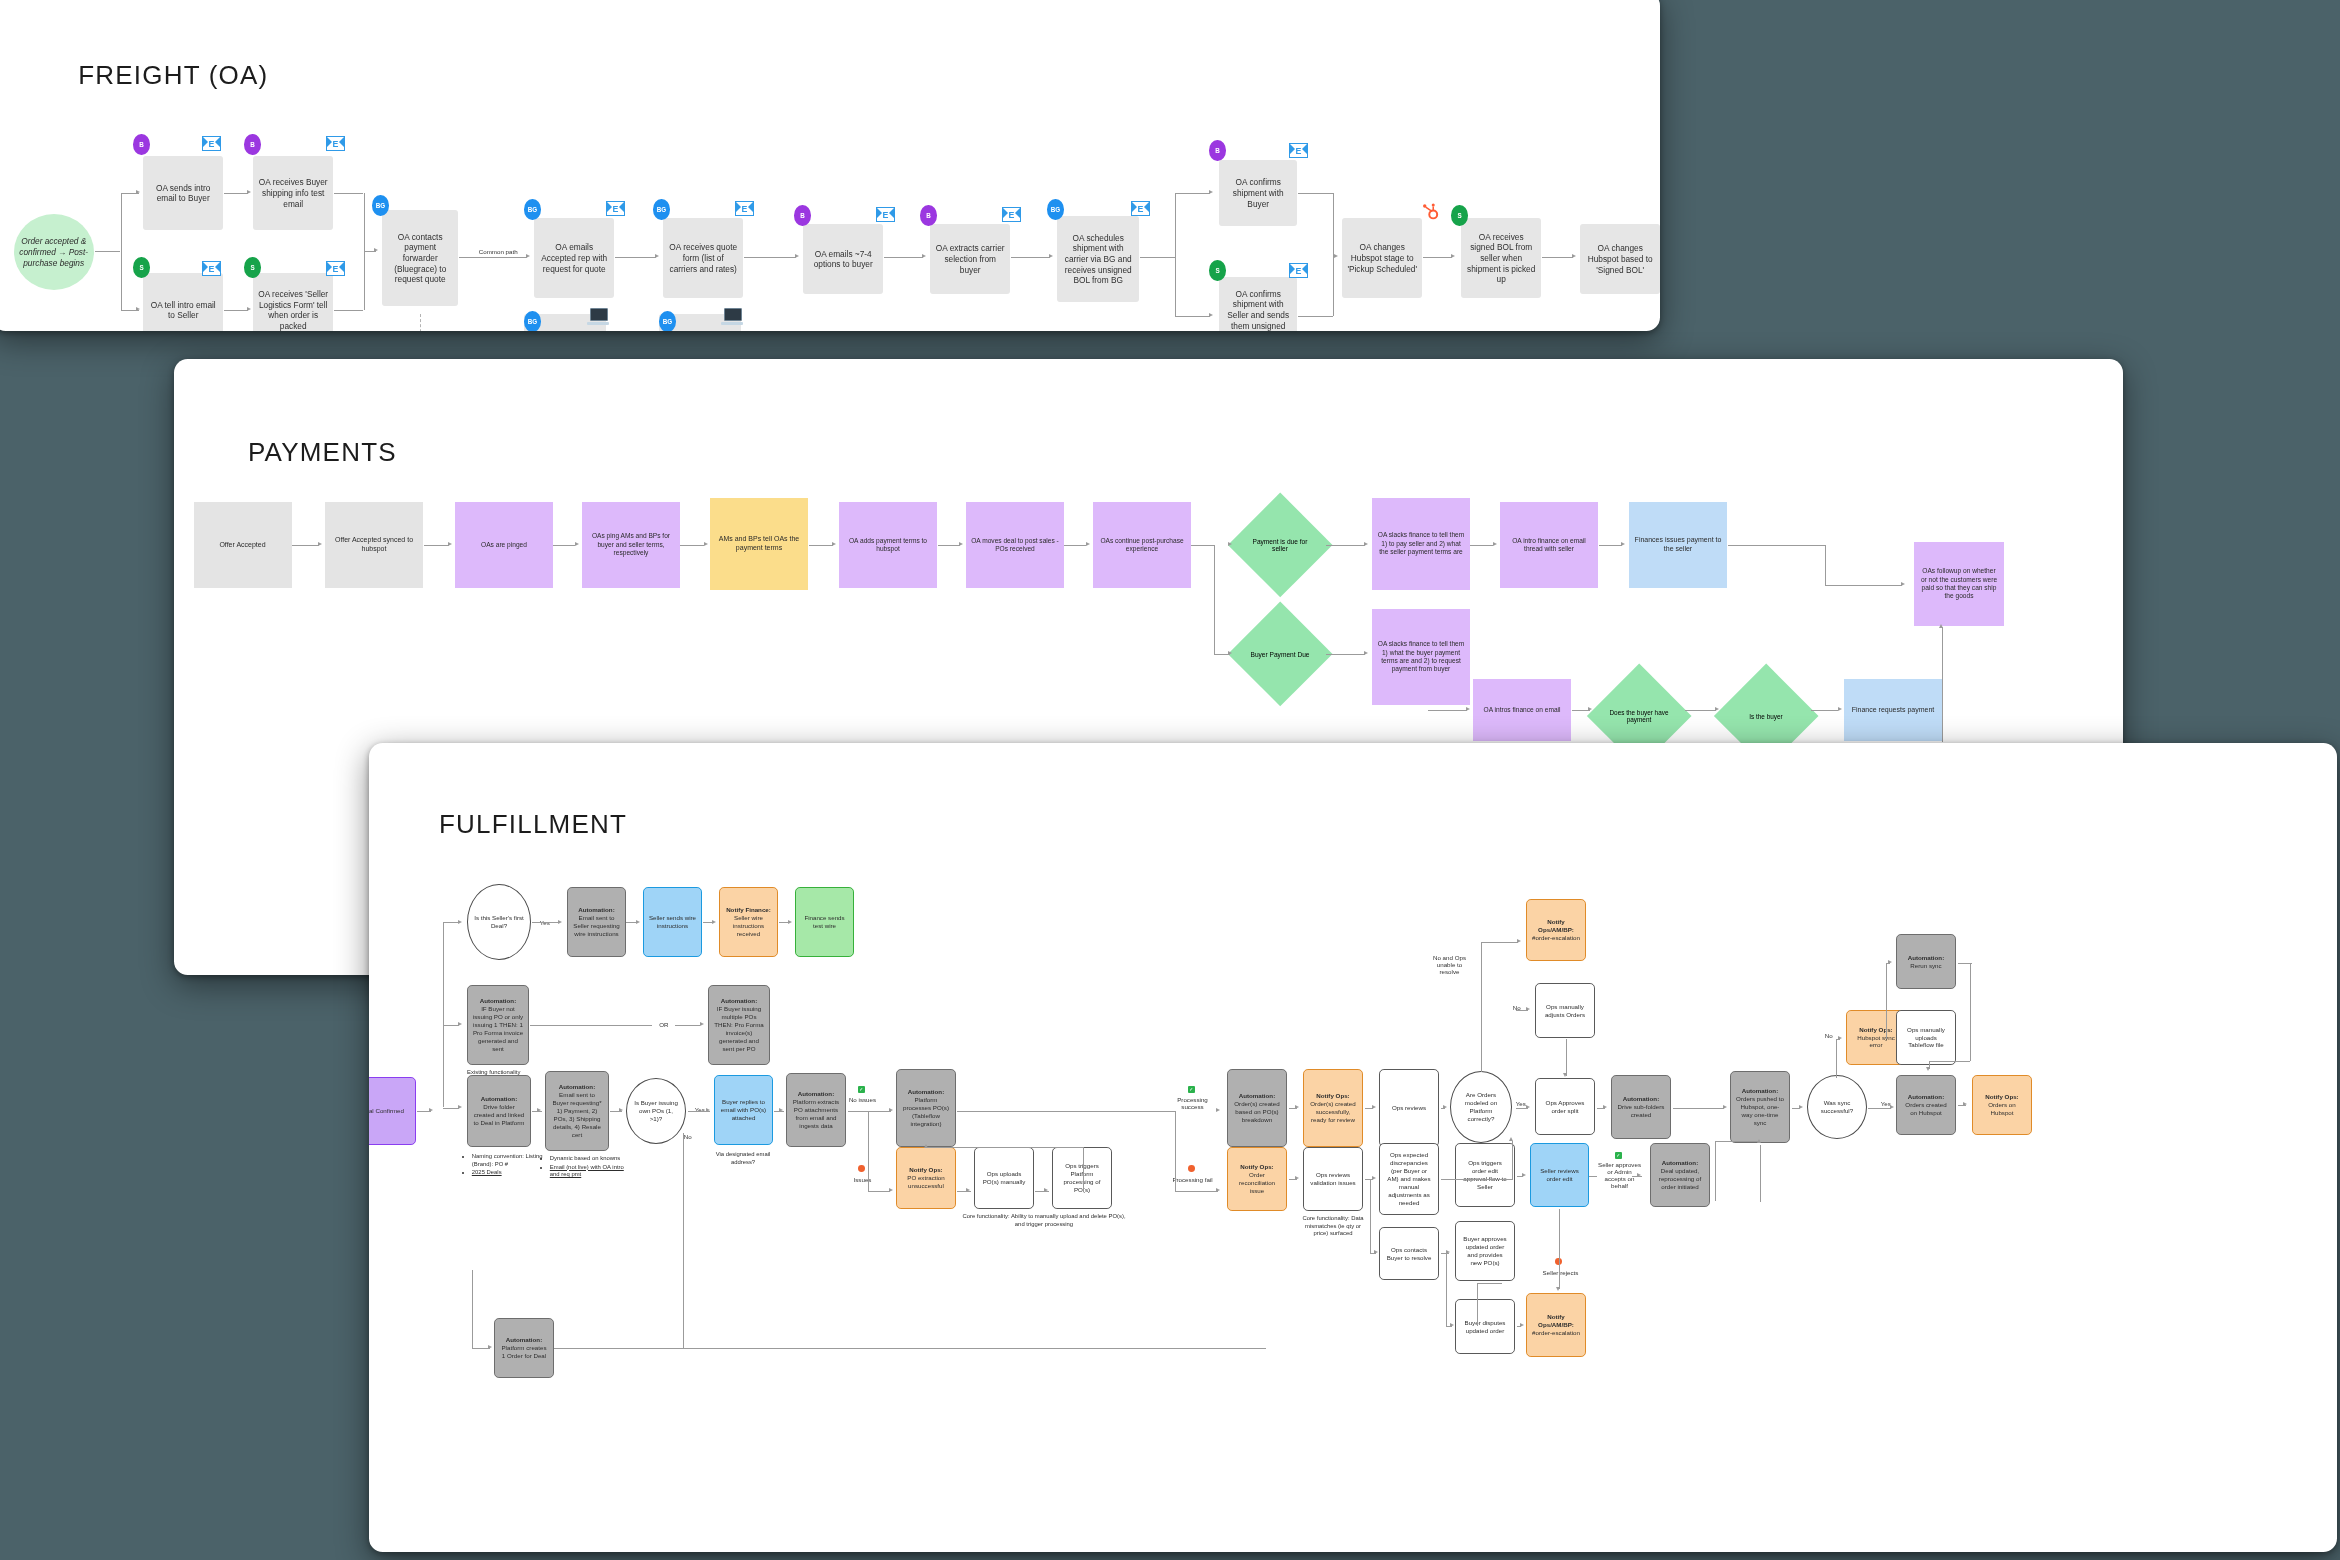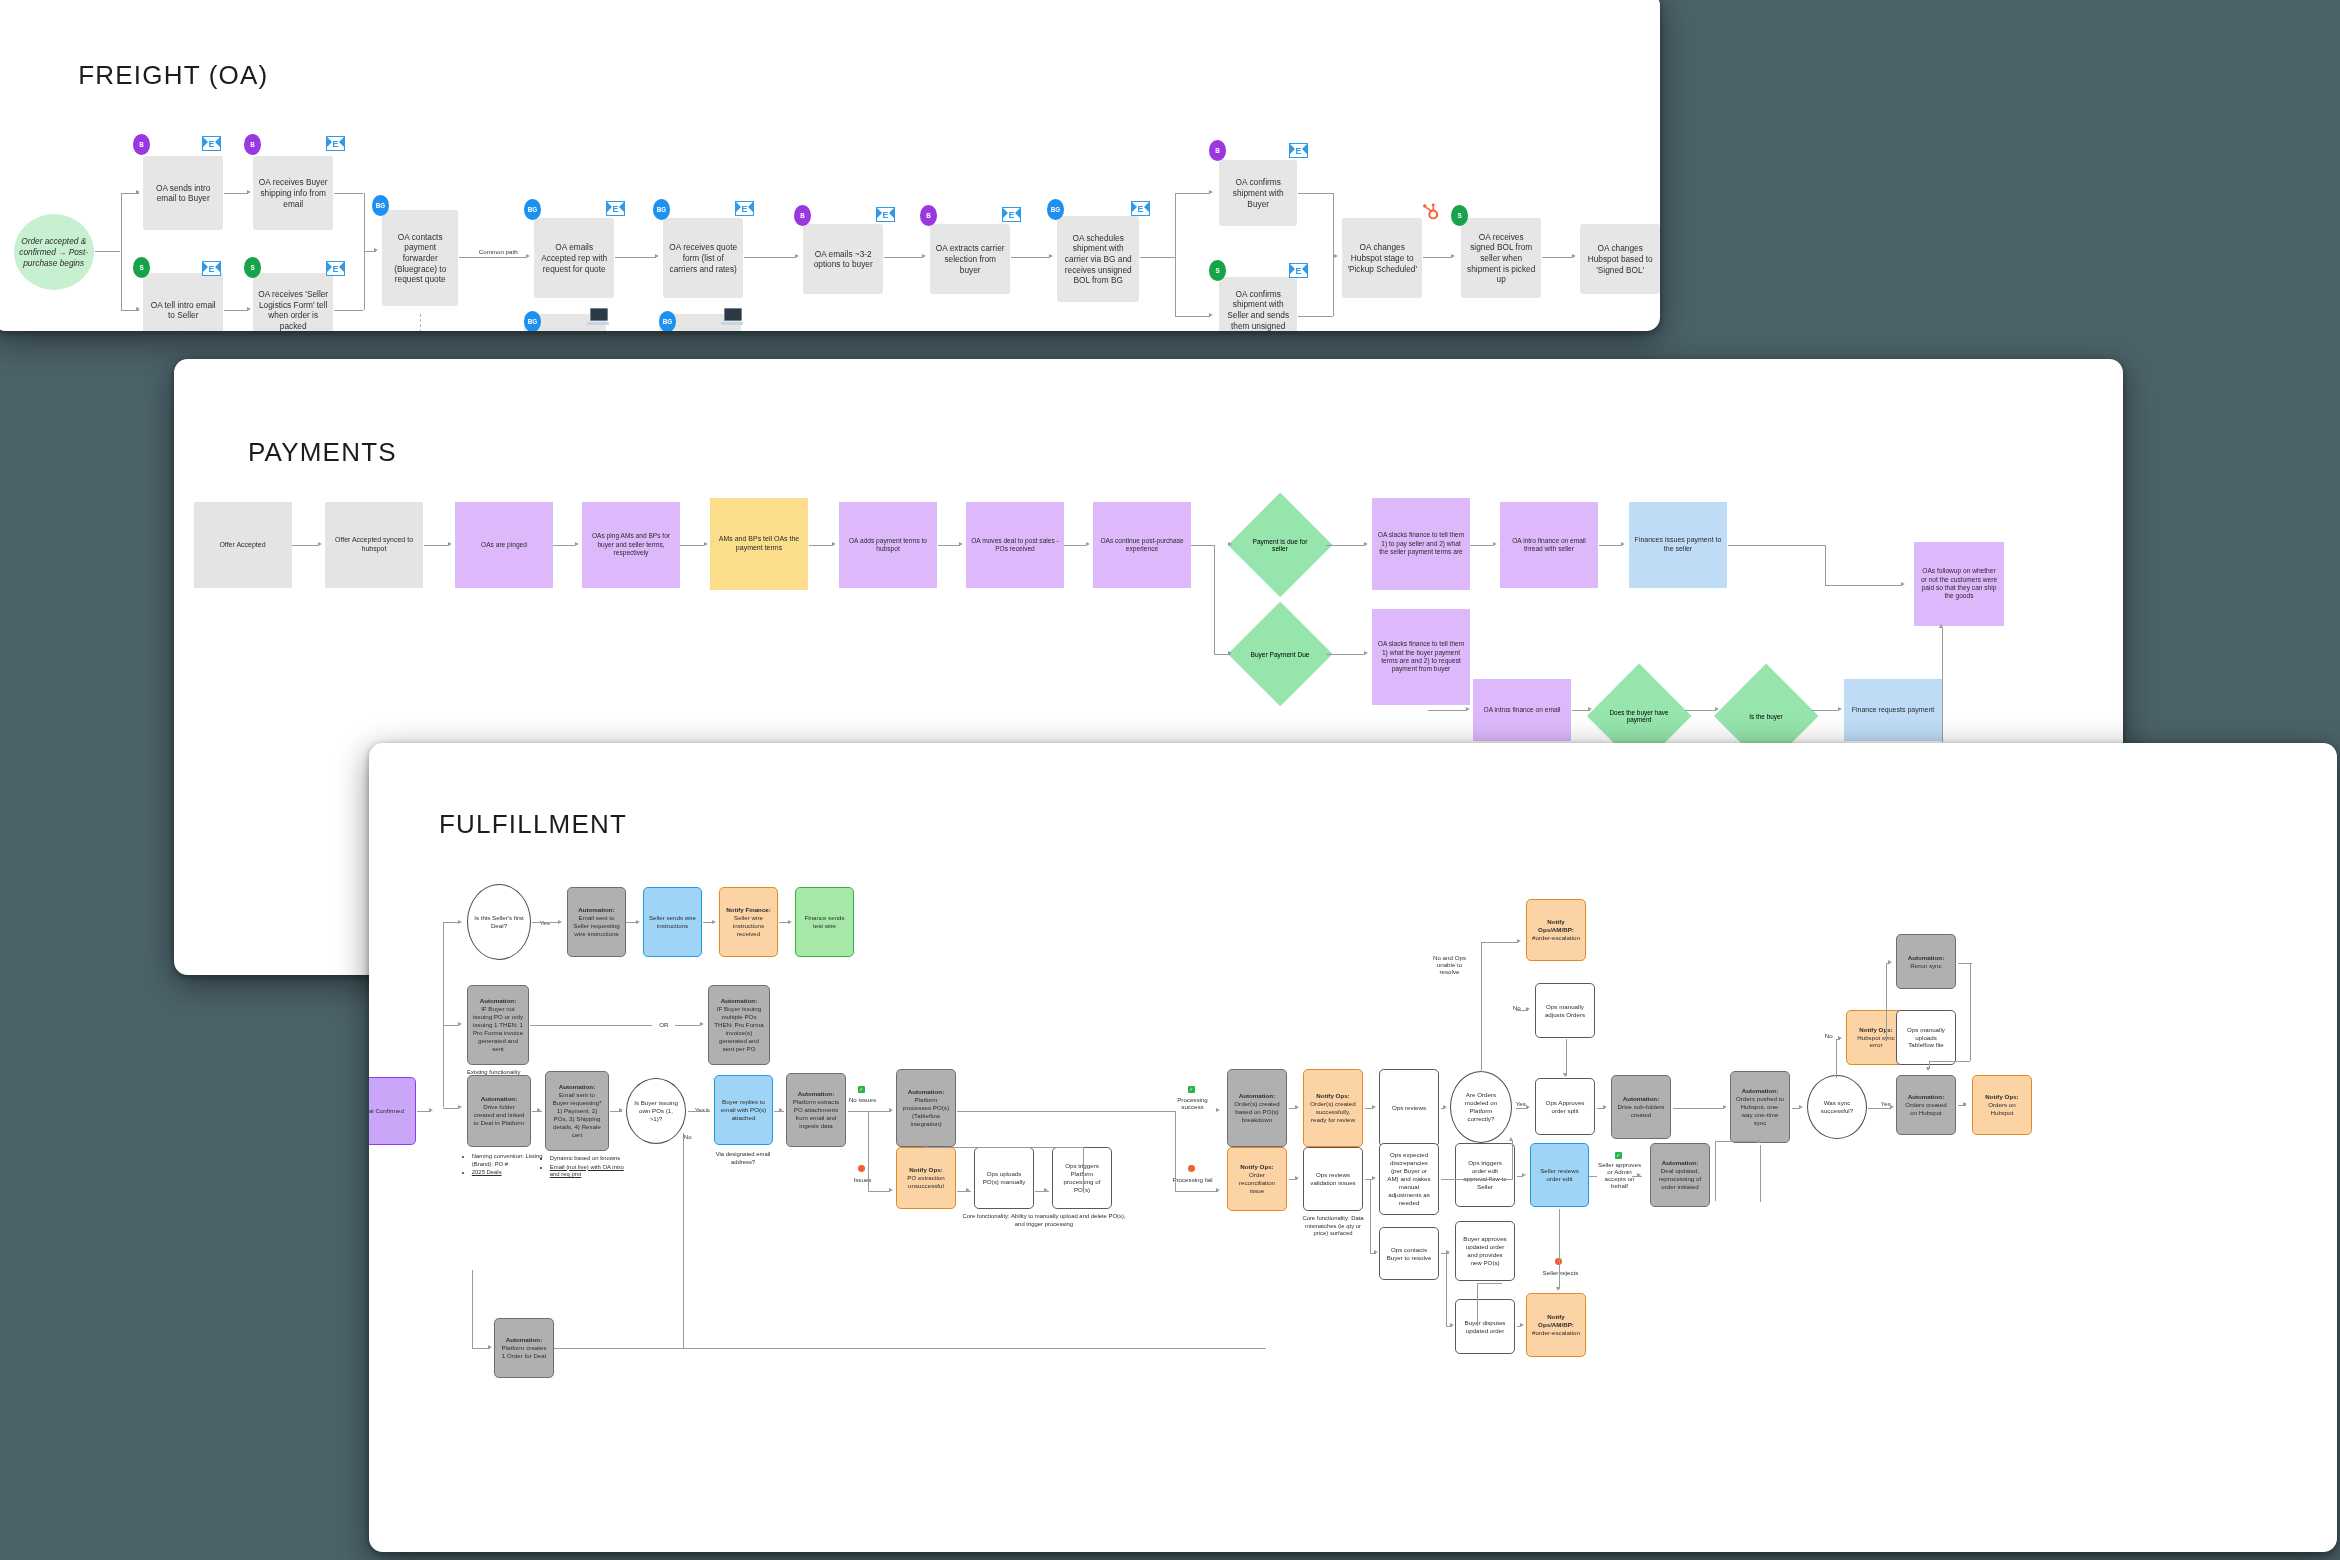--- a/index.html
+++ b/index.html
@@ -147,21 +147,21 @@
       <span>Order accepted &amp; confirmed → Post-purchase begins</span>
       </div>
 
     <div class="node n-grey" style="left:151px; top:164px; width:80px; height:74px;">
       <span>OA sends intro email to Buyer</span>
       </div>
     <div class="badge b-purple" style="left:141px; top:142px;">B</div>
     <div class="mail" style="left:210px; top:144px;">E</div>
 
     <div class="node n-grey" style="left:261px; top:164px; width:80px; height:74px;">
-      <span>OA receives Buyer shipping info from email</span>
+      <span>OA receives Buyer shipping info test email</span>
       </div>
     <div class="badge b-purple" style="left:252px; top:142px;">B</div>
     <div class="mail" style="left:334px; top:144px;">E</div>
 
     <div class="node n-grey" style="left:151px; top:281px; width:80px; height:74px;">
       <span>OA tell intro email to Seller</span>
       </div>
     <div class="badge b-green" style="left:141px; top:265px;">S</div>
     <div class="mail" style="left:210px; top:269px;">E</div>
 
@@ -185,21 +185,21 @@
     <div class="badge b-blue" style="left:532px; top:207px;">BG</div>
     <div class="mail" style="left:614px; top:209px;">E</div>
 
     <div class="node n-grey" style="left:671px; top:226px; width:80px; height:80px;">
       <span>OA receives quote form (list of carriers and rates)</span>
       </div>
     <div class="badge b-blue" style="left:661px; top:207px;">BG</div>
     <div class="mail" style="left:743px; top:209px;">E</div>
 
     <div class="node n-grey" style="left:811px; top:232px; width:80px; height:70px;">
-      <span>OA emails ~3-2 options to buyer</span>
+      <span>OA emails ~7-4 options to buyer</span>
       </div>
     <div class="badge b-purple" style="left:802px; top:213px;">B</div>
     <div class="mail" style="left:884px; top:215px;">E</div>
 
     <div class="node n-grey" style="left:938px; top:232px; width:80px; height:70px;">
       <span>OA extracts carrier selection from buyer</span>
       </div>
     <div class="badge b-purple" style="left:928px; top:213px;">B</div>
     <div class="mail" style="left:1010px; top:215px;">E</div>
 

